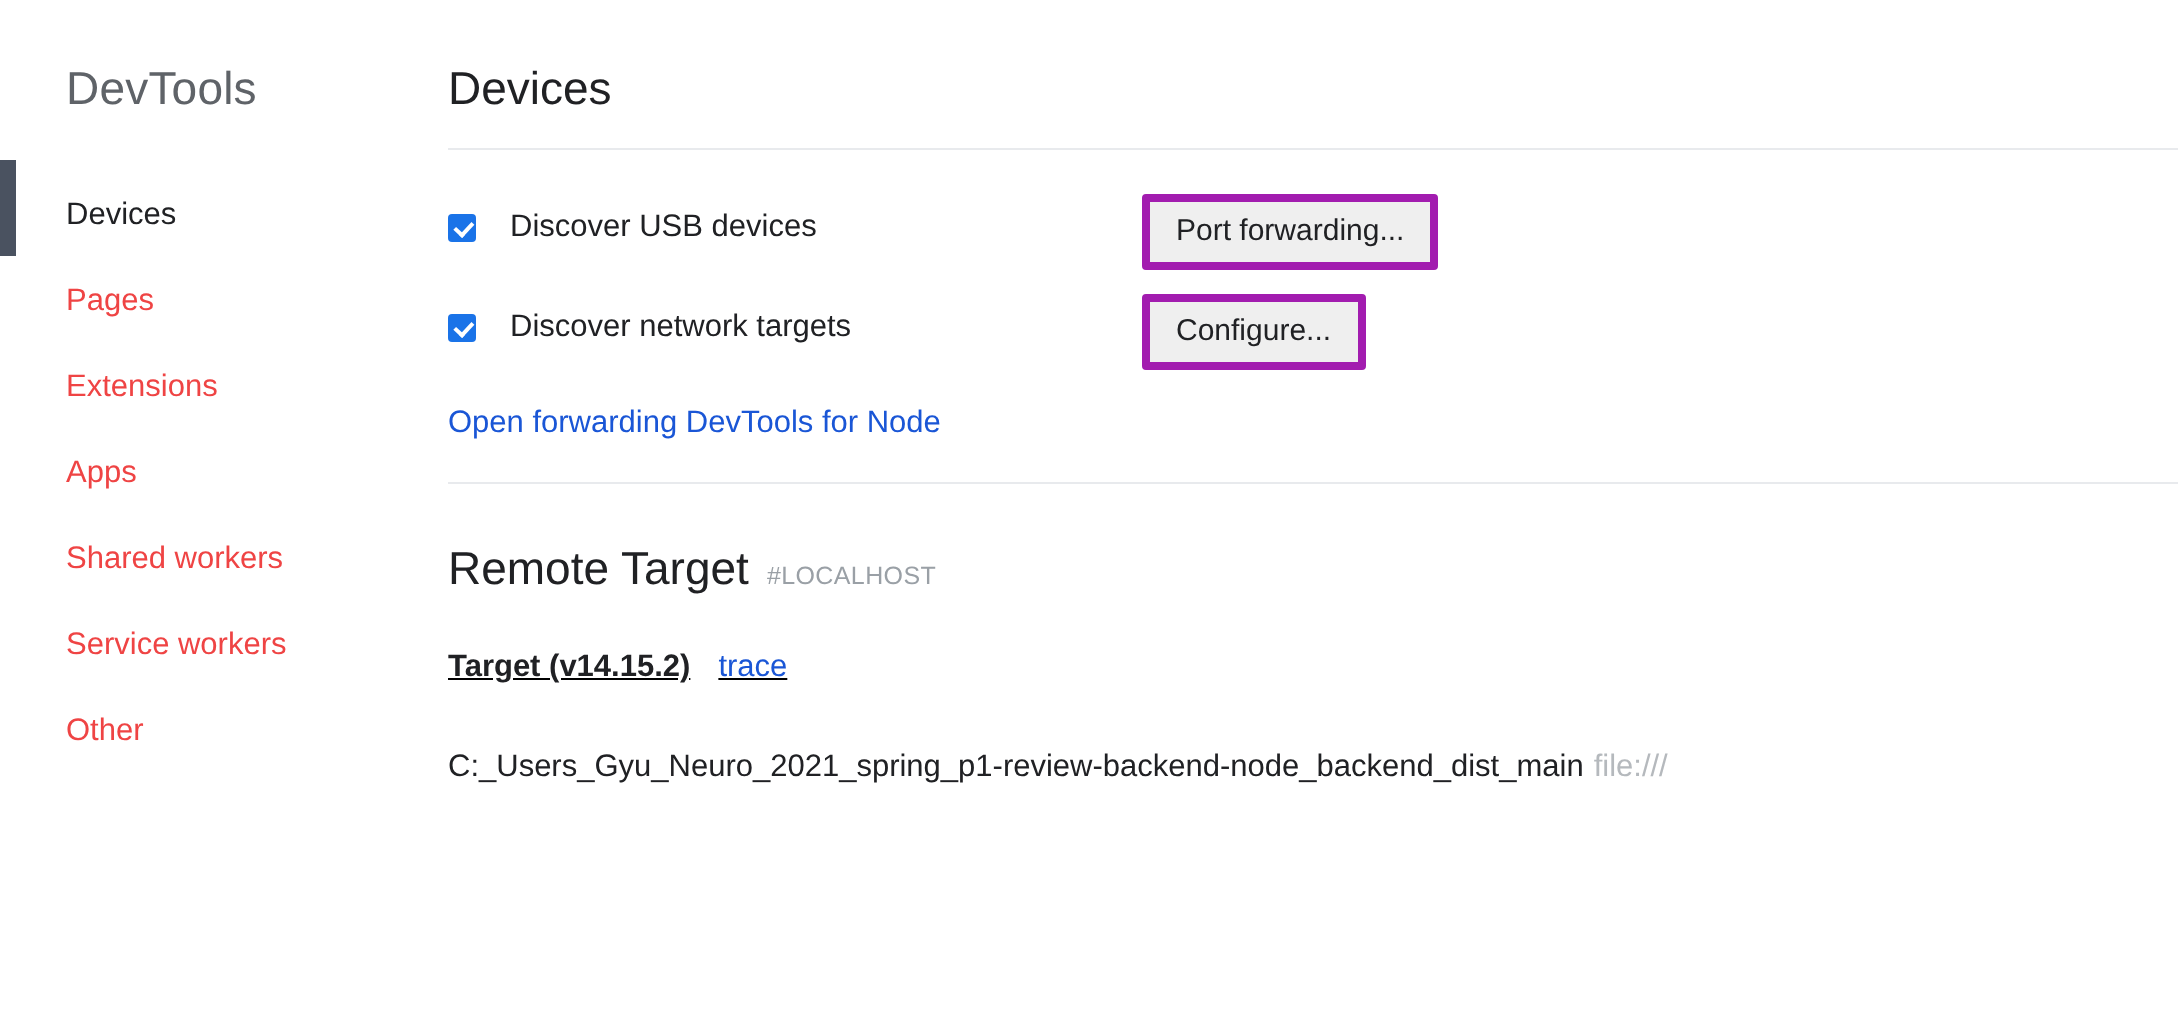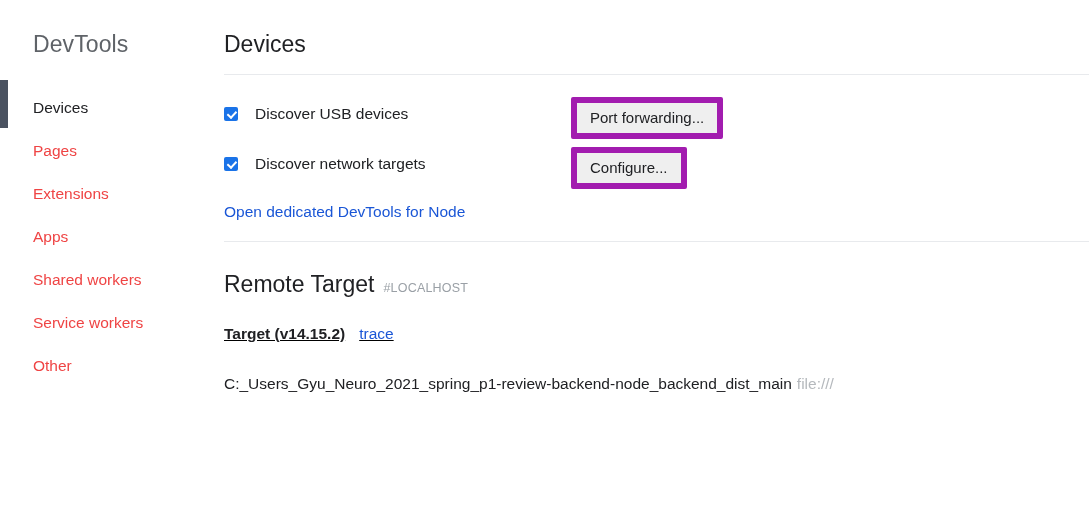--- a/index.html
+++ b/index.html
@@ -156,21 +156,21 @@
     white-space: nowrap;
     cursor: default;
   }
 
   .action-btn {
     position: absolute;
     font-family: "Liberation Sans", sans-serif;
     font-size: 15px;
     color: #202124;
     background: #efefef;
-    border: 6px solid #a21caf;
+    border: 4px solid #a21caf;
     border-radius: 2px;
     padding: 5px 13px 6px 13px;
     cursor: pointer;
     line-height: 19px;
   }
   .btn-port { left: 347px; top: 97px; }
   .btn-configure { left: 347px; top: 147px; }
 
   .node-link {
     position: absolute;
@@ -313,21 +313,21 @@
     <button class="action-btn btn-port">Port forwarding...</button>
 
     <div class="discover-row row-net">
       <span class="cb-wrap">
         <span class="checkbox"></span>
       </span>
       <span class="cb-label">Discover network targets</span>
     </div>
     <button class="action-btn btn-configure">Configure...</button>
 
-    <a class="node-link" href="#">Open dedicated DevTools for Node</a>
+    <a class="node-link" href="#">Open forwarding DevTools for Node</a>
 
     <div class="divider divider-mid"></div>
 
     <div class="remote-header">
       <span class="remote-title">Remote Target</span>
       <span class="remote-host">#LOCALHOST</span>
     </div>
 
     <div class="target-row">
       <span class="target-name">Target (v14.15.2)</span>

